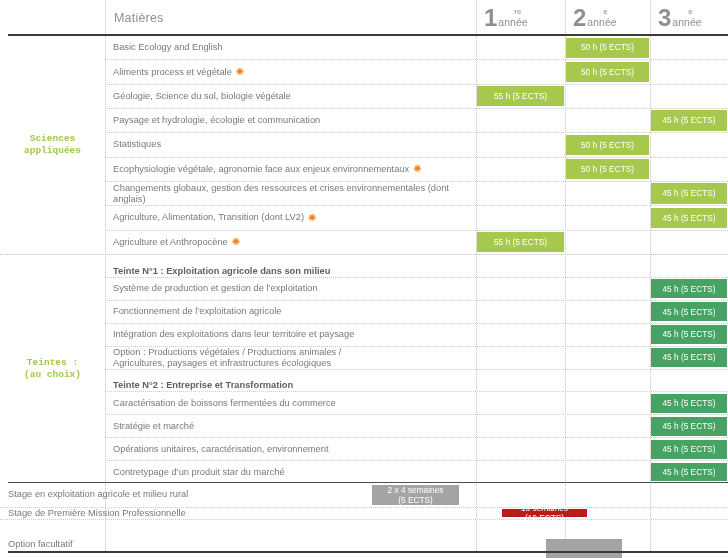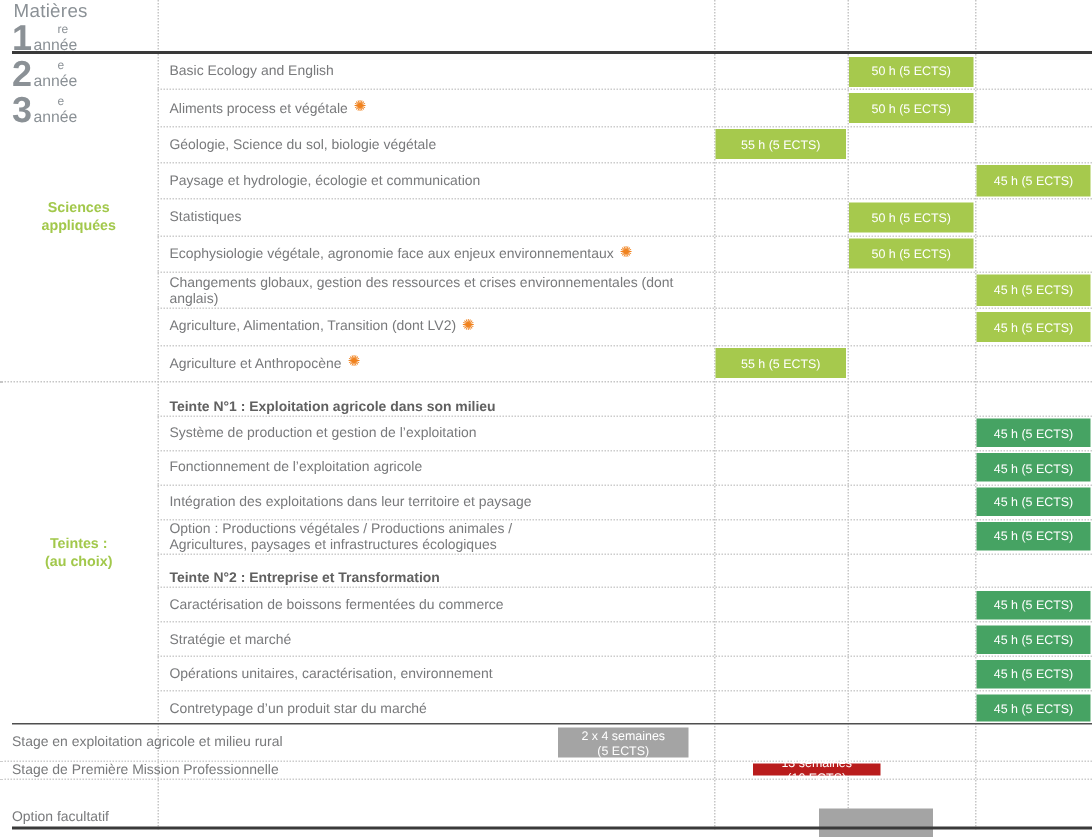--- a/index.html
+++ b/index.html
@@ -12,37 +12,37 @@
   .vline.v-cat  { left:105px; }
   .vline.v-y1   { left:476px; }
   .vline.v-y2   { left:565px; }
   .vline.v-y3   { left:650px; }
   
   .hline { position:absolute; left:8px; right:0; height:0; z-index:3; }
   .hline.header-rule { top:34px; border-top:2px solid #3a3a3a; }
   .hline.stage-rule  { top:482px; border-top:1px solid #4f4f4f; }
   .hline.bottom-rule { top:551px; border-top:2px solid #3a3a3a; }
 
-  .header-row { position:relative; height:36px; display:flex; z-index:1;flex-direction:column; }
+  .header-row { position:relative; height:36px; display:flex; z-index:1; }
   .hcell-cat { width:105px; }
   .hcell-mat { width:371px; box-sizing:border-box; padding-left:9px; display:flex; align-items:center; }
   .mat-label { font-size:12.5px; color:#8b9196; letter-spacing:0.2px; }
   .hcell-year { display:flex; align-items:center; box-sizing:border-box; padding-left:8px; }
   .hcell-year.w1 { width:89px; } .hcell-year.w2 { width:85px; } .hcell-year.w3 { width:78px; }
   .year-num { font-size:24px; font-weight:bold; color:#8b9196; line-height:1; }
   .year-stack { display:inline-flex; flex-direction:column; margin-left:1px; color:#8b9196; }
   .year-sup  { font-size:8px; line-height:1.1;padding-left:16px; }
   .year-word { font-size:10.5px; line-height:1.1; }
 
   .section { display:flex; box-sizing:border-box; position:relative; z-index:1; }
   .sec-1 { height:219px; border-bottom:1px dotted #c6c6c6; }
   .sec-2 { height:228px; }
   .sec-3 { height:70px; }
   .cat { width:105px; display:flex; align-items:center; justify-content:center; }
-  .cat-label { font-size:9.5px; font-weight:bold; text-align:center; white-space:pre-line; line-height:1.25; }
+  .cat-label { font-size:9.5px; font-weight:bold; text-align:center; white-space:pre-line; line-height:1.25;font-family:Liberation Mono, monospace; }
   .rows { flex:1; display:flex; flex-direction:column; }
   .row { flex:1; display:flex; position:relative; border-bottom:1px dotted #cccccc; }
   .row.last { border-bottom:none; }
   .course { width:371px; box-sizing:border-box; padding-left:8px; padding-right:6px;
             display:flex; align-items:center; font-size:9.3px; color:#78797b; line-height:1.18; }
   .course .txt { white-space:pre-line; }
   .course.bold { font-weight:bold; color:#606060;align-items:flex-end; }
   .sun { color:#f0821e; font-size:10px; margin-left:4px; position:relative; z-index:1; }
   .ycell { display:flex; align-items:center; justify-content:center; }
   .ycell.y1 { width:89px; } .ycell.y2 { width:85px; } .ycell.y3 { width:78px; }

